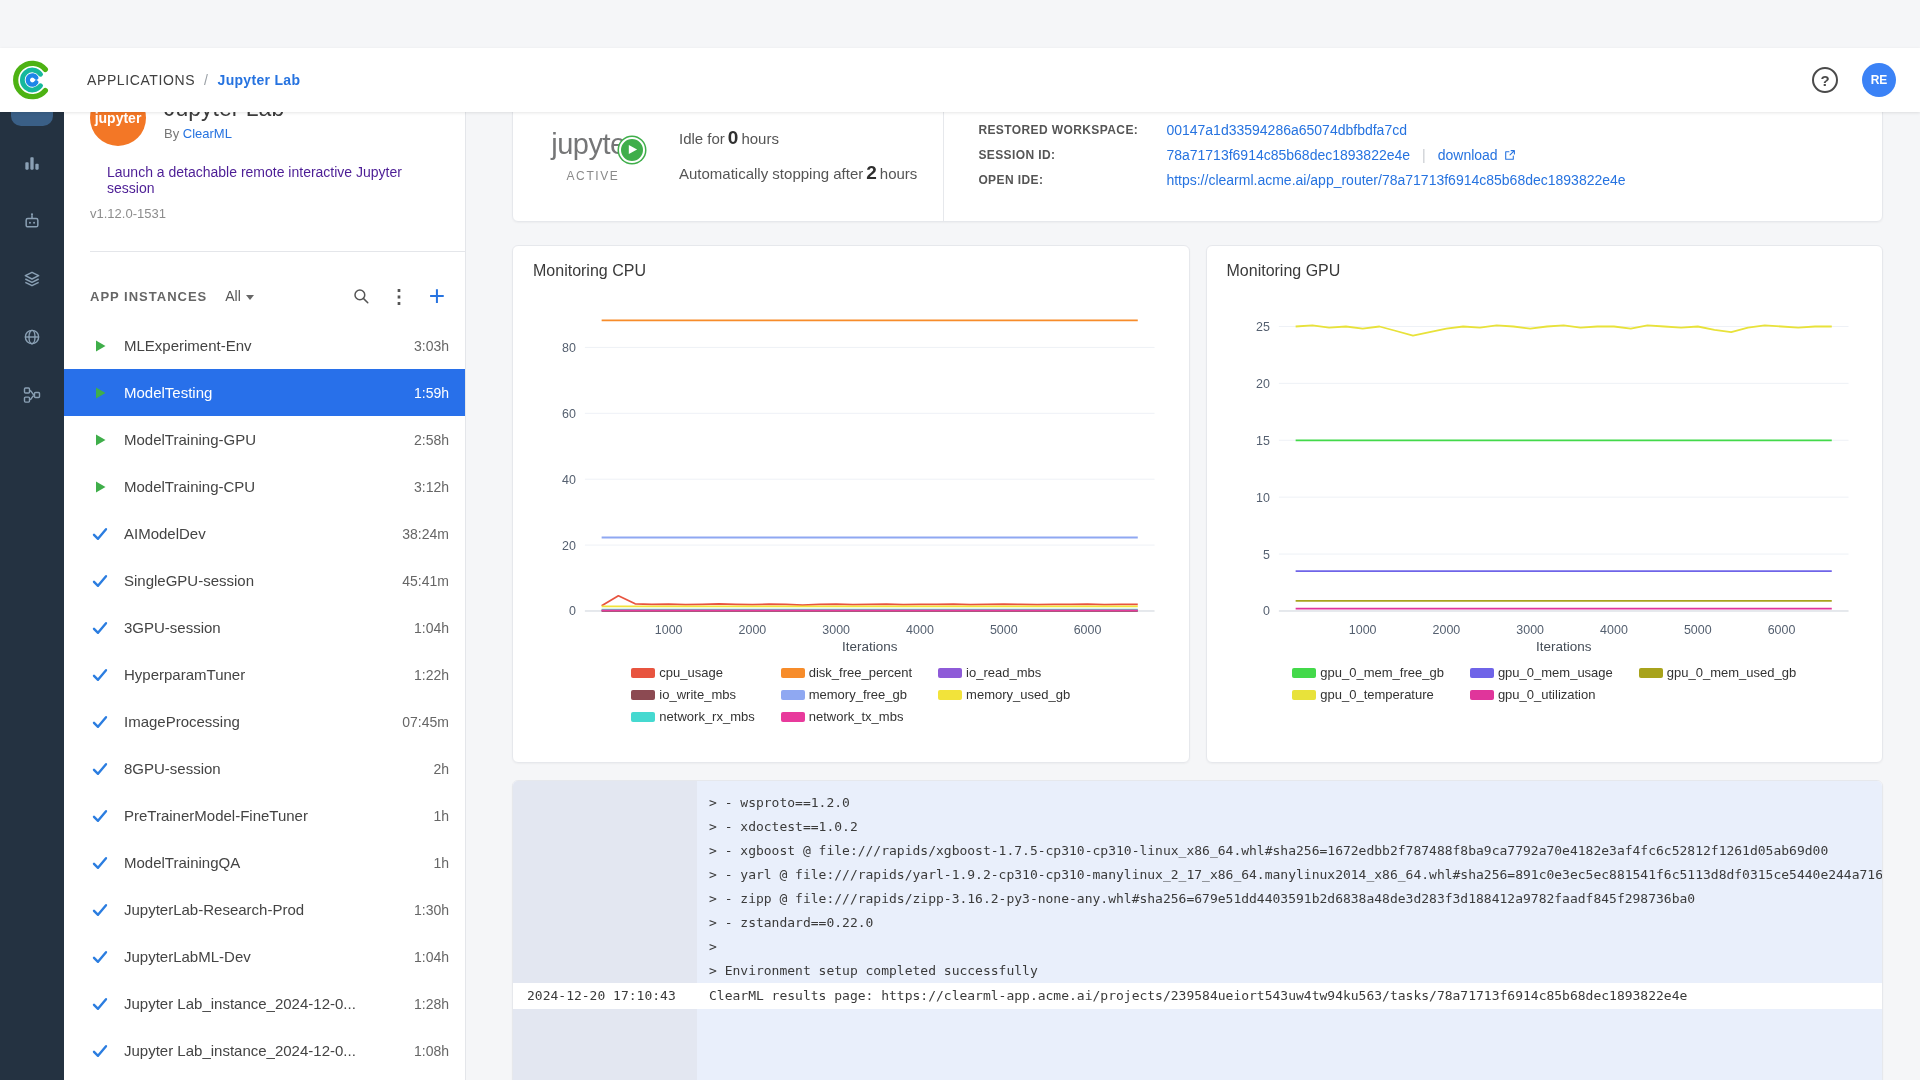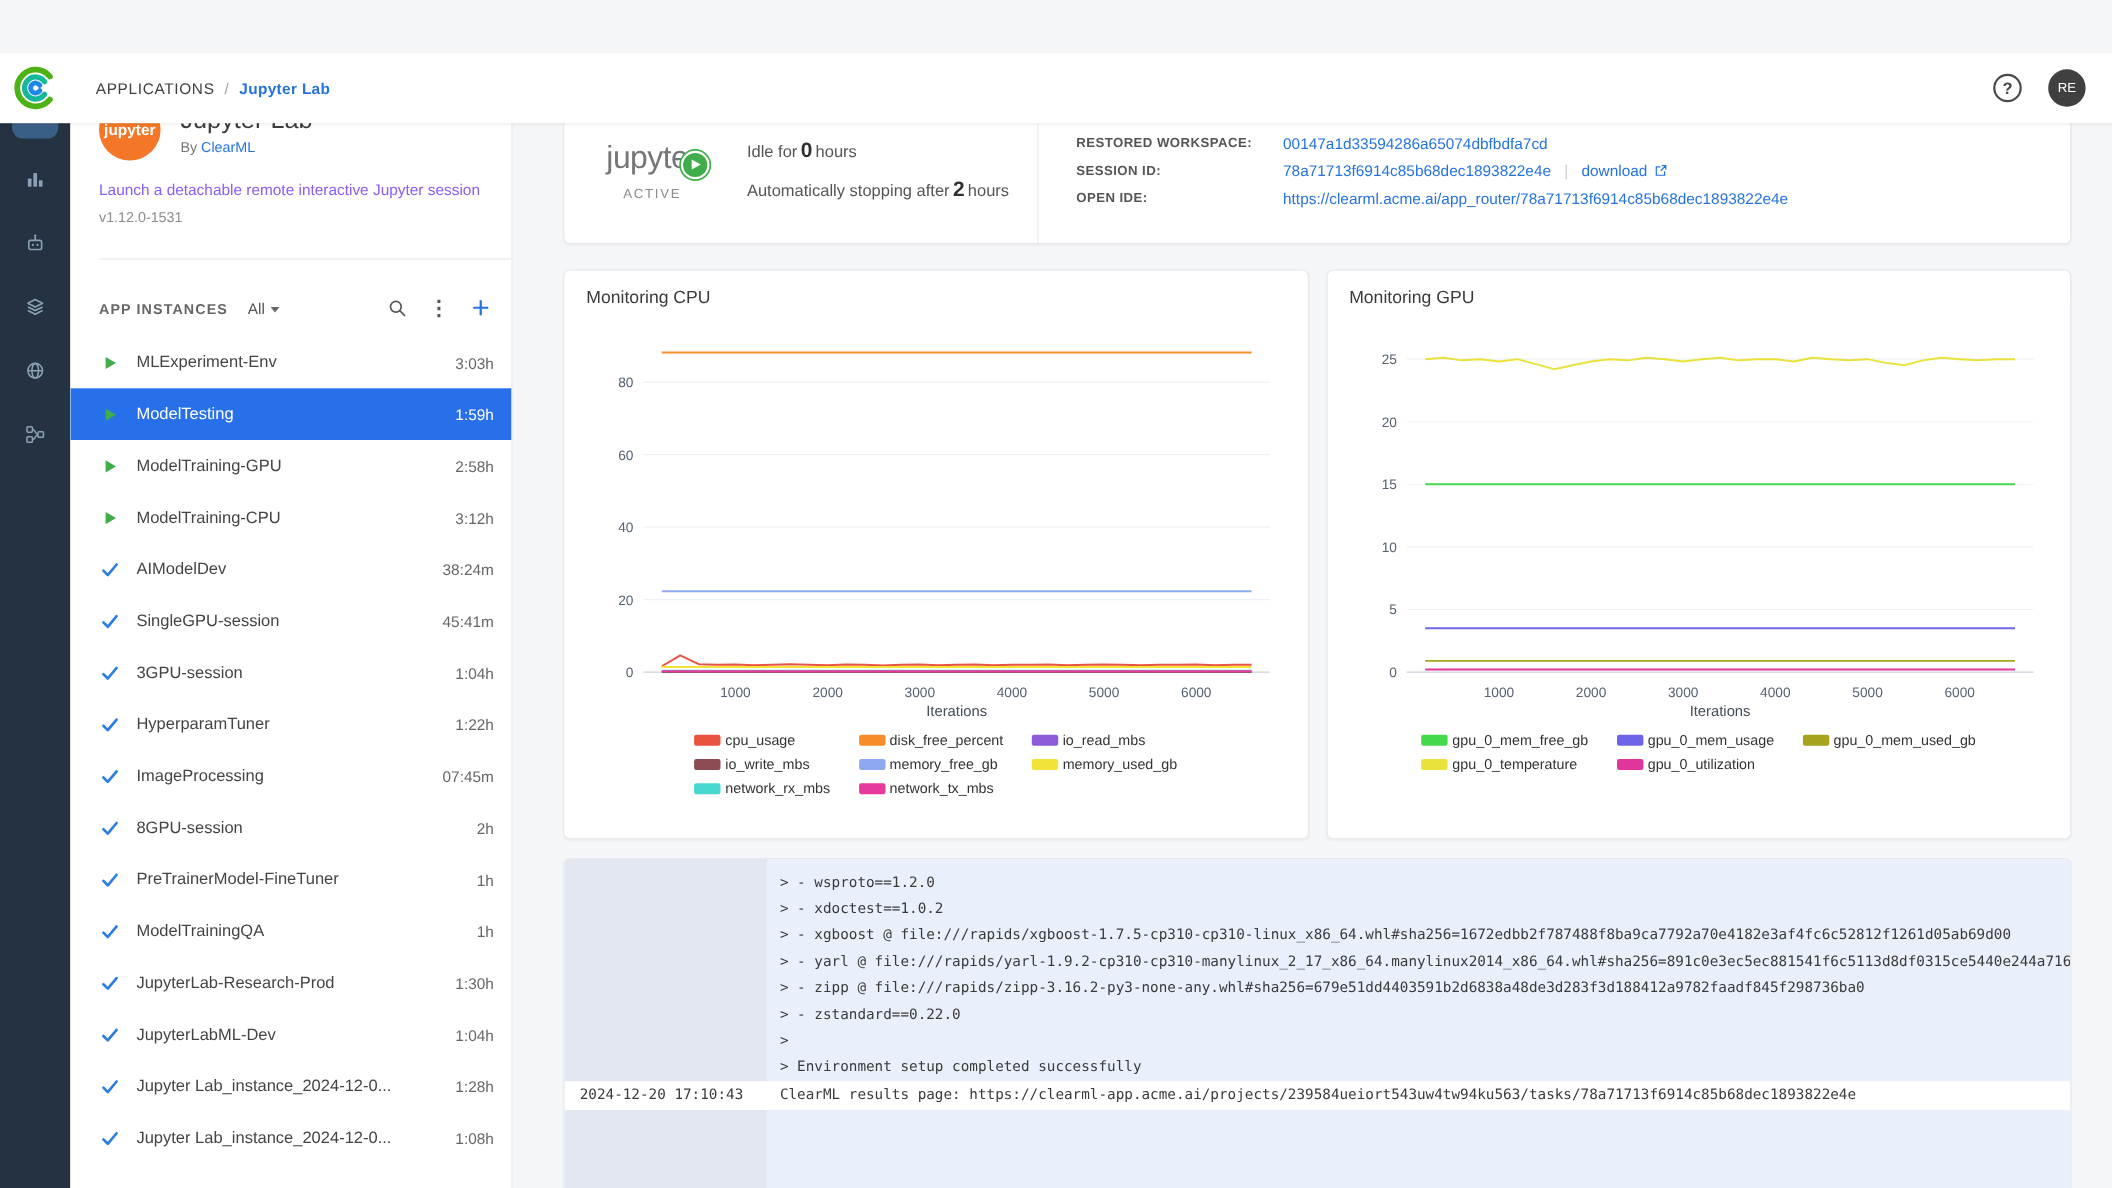--- a/index.html
+++ b/index.html
@@ -13,43 +13,43 @@
   .logo { margin-left:11px; width:42px; height:42px; cursor:pointer; }
   .breadcrumb { margin-left:34px; display:flex; align-items:center; gap:9px;
     font-size:14px; letter-spacing:.6px; color:#404040; }
   .breadcrumb .root { font-weight:500; cursor:pointer; }
   .breadcrumb .sep { color:#9aa0a6; }
   .breadcrumb .current { color:#2673e0; font-weight:600; letter-spacing:.3px; cursor:pointer; }
   .topbar-right { margin-left:auto; display:flex; align-items:center; gap:24px; margin-right:24px; }
   .help-icon { width:26px; height:26px; border:2px solid #4a4a4a; border-radius:50%;
     display:flex; align-items:center; justify-content:center; font-size:15px; font-weight:700;
     color:#4a4a4a; cursor:pointer; }
-  .avatar { width:34px; height:34px; border-radius:50%; background:#404040; color:#fff;
-    display:flex; align-items:center; justify-content:center; font-size:12px; font-weight:400;
+  .avatar { width:34px; height:34px; border-radius:50%; background:#3b82f6; color:#fff;
+    display:flex; align-items:center; justify-content:center; font-size:12px; font-weight:700;
     cursor:pointer; }
 
   
   .rail { position:fixed; top:64px; left:0; bottom:0; width:64px; background:#243241;
     display:flex; flex-direction:column; align-items:center; padding-top:20px; gap:16px; }
   .rail-item { width:42px; height:42px; border-radius:10px; display:flex; align-items:center;
     justify-content:center; color:#8aa0b4; cursor:pointer; }
   .rail-item.active { background:#3a5f86; color:#86d2f5; }
 
   
   .panel { position:fixed; top:64px; left:64px; bottom:0; width:402px; background:#fff;
     border-right:1px solid #e4e6ea; padding-top:26px; overflow:hidden; }
   .panel-head { padding:0 26px; }
   .app-head-row { display:flex; align-items:center; gap:18px; }
   .app-logo { width:56px; height:56px; border-radius:50%; background:#f37726; color:#fff;
     display:flex; align-items:center; justify-content:center; font-size:14px; font-weight:700;
     flex:none; }
   .app-title { font-size:23px; color:#3c3c3c; font-weight:500; }
   .app-byline { font-size:13px; color:#777; margin-top:4px; }
   .app-byline .lnk { color:#2673e0; cursor:pointer; }
-  .app-desc { font-size:14px; color:#8b5cf6; margin-top:18px; }
+  .app-desc { font-size:14px; color:#4c1d95; margin-top:18px;margin-left:17px; }
   .app-version { font-size:13px; color:#8d8d8d; margin-top:10px; }
   .h-divider { height:1px; background:#e4e6ea; margin:30px 0 0 26px; }
 
   .inst-head { display:flex; align-items:center; gap:10px; margin:28px 14px 0 26px; height:32px; }
   .inst-title { font-size:13px; color:#666; font-weight:600; letter-spacing:1px; }
   .inst-filter { display:flex; align-items:center; gap:5px; font-size:14px; color:#555;
     margin-left:8px; cursor:pointer; }
   .caret { width:0; height:0; border-left:4.5px solid transparent; border-right:4.5px solid transparent;
     border-top:5px solid #666; margin-top:2px; }
   .inst-spacer { flex:1; }

